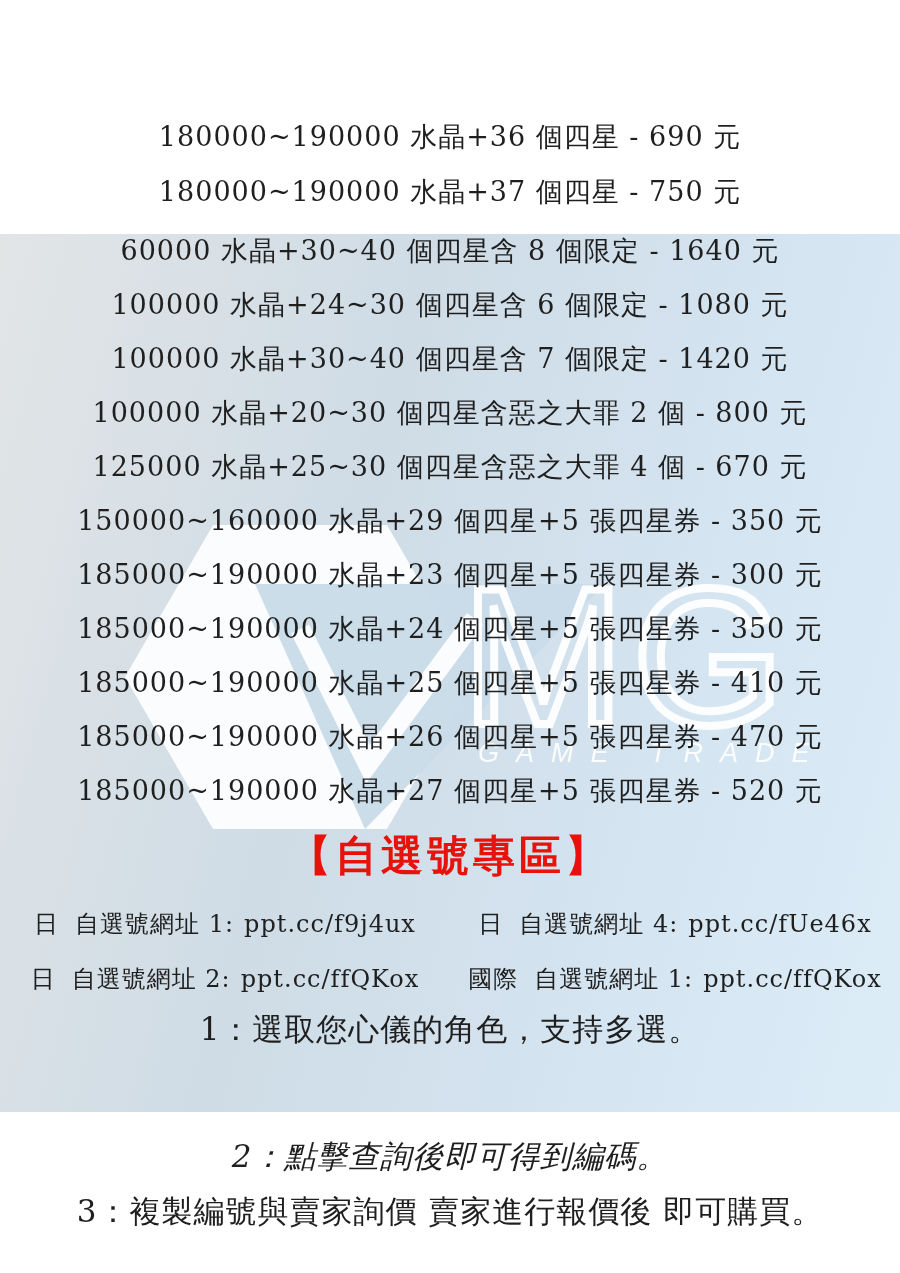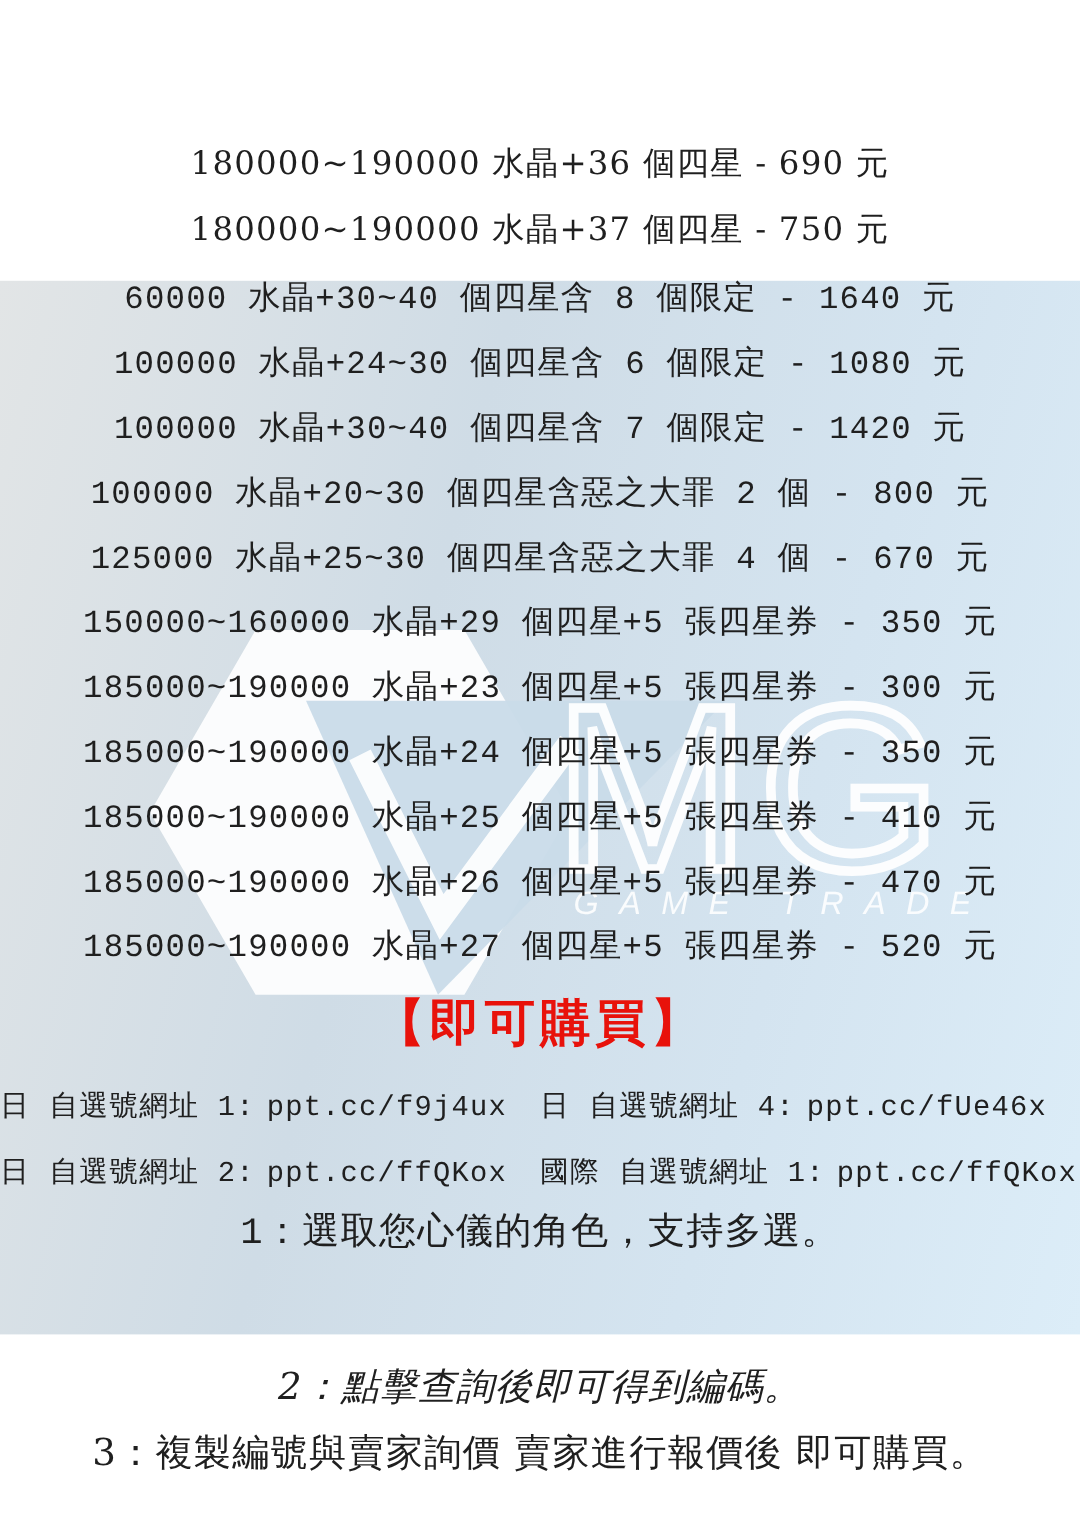--- a/index.html
+++ b/index.html
@@ -21,32 +21,32 @@
   
   .panel {
     position:relative;
     width:900px; height:878px;
     background:linear-gradient(105deg,#e2e5e6 0%,#cfdce6 38%,#d4e4f0 70%,#dcedf8 100%);
   }
   .panel .wm {
     position:absolute; left:0; top:0; width:900px; height:878px;
     pointer-events:none;
   }
-  .panel .content { position:relative; z-index:2;font-family:Liberation Mono, monospace; }
+  .panel .content { position:relative; z-index:2; }
   .panel .price-row { height:34px; line-height:34px; margin-bottom:20px; }
   .heading {
     margin-top:6px; height:56px; line-height:56px;
     text-align:center; font-size:42px; font-weight:bold;
     letter-spacing:4px; color:#e8120b; white-space:nowrap;
   }
   
   .links { margin-top:23px; }
   .link-row { display:flex; height:34px; line-height:34px; margin-bottom:21px; }
   .link-row:last-child { margin-bottom:0; }
-  .link-cell { width:50%; text-align:left; font-size:24px; letter-spacing:1px; white-space:nowrap; }
+  .link-cell { width:50%; text-align:center; font-size:24px; letter-spacing:1px; white-space:nowrap; }
   .link-cell .region { margin-right:16px; }
   .link-cell .label { margin-right:10px; }
   .link-cell .url { }
   
   .step {
     height:34px; line-height:34px; text-align:center;
     font-size:31px; letter-spacing:1px; white-space:nowrap;
   }
   .panel .step { margin-top:16px; }
   .after-panel .step:first-child { margin-top:27px;font-style:italic; }
@@ -87,21 +87,21 @@
     <div class="price-row">100000 水晶+30~40 個四星含 7 個限定 - 1420 元</div>
     <div class="price-row">100000 水晶+20~30 個四星含惡之大罪 2 個 - 800 元</div>
     <div class="price-row">125000 水晶+25~30 個四星含惡之大罪 4 個 - 670 元</div>
     <div class="price-row">150000~160000 水晶+29 個四星+5 張四星券 - 350 元</div>
     <div class="price-row">185000~190000 水晶+23 個四星+5 張四星券 - 300 元</div>
     <div class="price-row">185000~190000 水晶+24 個四星+5 張四星券 - 350 元</div>
     <div class="price-row">185000~190000 水晶+25 個四星+5 張四星券 - 410 元</div>
     <div class="price-row">185000~190000 水晶+26 個四星+5 張四星券 - 470 元</div>
     <div class="price-row">185000~190000 水晶+27 個四星+5 張四星券 - 520 元</div>
 
-    <div class="heading">【即可購買】</div>
+    <div class="heading">【自選號專區】</div>
 
     <div class="links">
       <div class="link-row">
         <div class="link-cell">
           <span class="region">日</span><span class="label">自選號網址 1:</span><span class="url">ppt.cc/f9j4ux</span>
         </div>
         <div class="link-cell">
           <span class="region">日</span><span class="label">自選號網址 4:</span><span class="url">ppt.cc/fUe46x</span>
         </div>
       </div>

